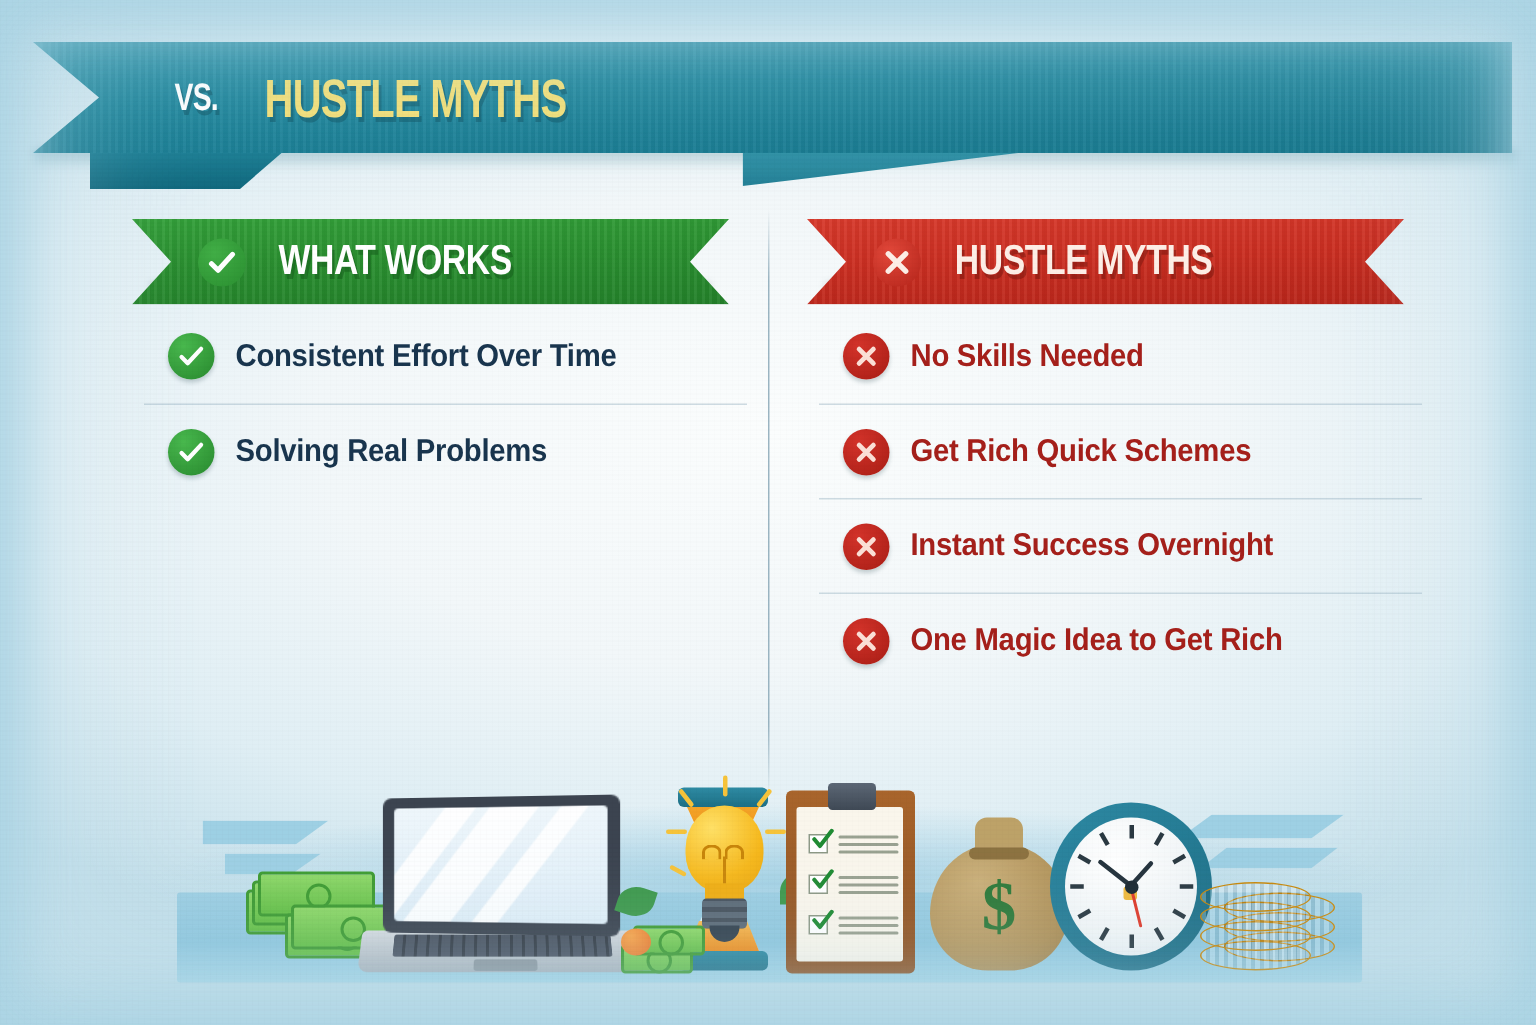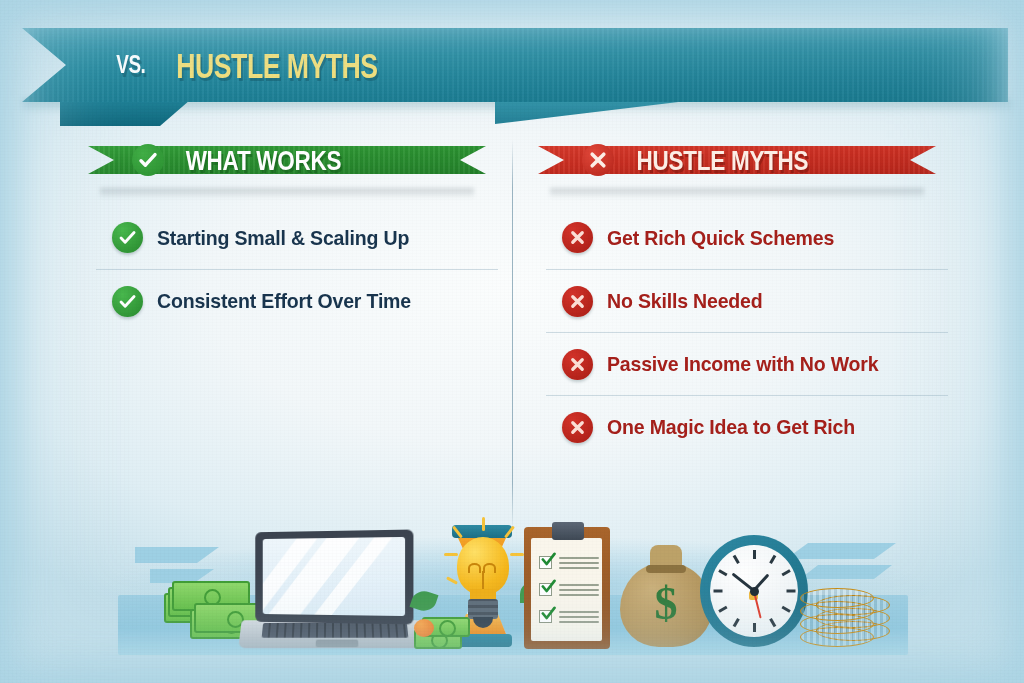--- a/index.html
+++ b/index.html
@@ -87,21 +87,21 @@
   .title-flex{
     position:absolute; left:100px; top:28px; width:860px; height:74px;
     display:flex; align-items:center; justify-content:flex-start;
   }
   .blk-left{ width:420px; }
   .blk-left .t-l1{ text-align:right; display:block; margin-left:18px; }
   .blk-left .t-l2{ text-align:center; display:block; }
 
   
   .hdr{
-    position:absolute; height:28px; z-index:7;
+    position:absolute; height:57px; z-index:7;
     display:flex; align-items:center;
   }
   .hdr .bg{
     position:absolute; inset:0;
     clip-path:polygon(0 0, 100% 0, calc(100% - 26px) 50%, 100% 100%, 0 100%, 26px 50%);
     -webkit-clip-path:polygon(0 0, 100% 0, calc(100% - 26px) 50%, 100% 100%, 0 100%, 26px 50%);
   }
   .hdr .bg:after{
     content:""; position:absolute; inset:0;
     background:repeating-linear-gradient(90deg, rgba(255,255,255,.05) 0 2px, rgba(0,0,0,.04) 2px 5px);
@@ -414,56 +414,56 @@
     <span class="hdr-label">HUSTLE MYTHS</span>
   </div>
 
   <div class="col col-left">
     <div class="row">
       <div class="bullet g">
         <svg class="svgicon" width="19" height="19" viewBox="0 0 20 20" aria-hidden="true">
           <path d="M3.2 10.6 L7.5 14.9 L16.9 4.8" fill="none" stroke="#ffffff" stroke-width="3" stroke-linecap="round" stroke-linejoin="round"></path>
         </svg>
       </div>
-      <span class="row-text">Starting Small &amp; Scaling Up</span>
+      <span class="row-text">Consistent Effort Over Time</span>
     </div>
     <div class="row">
       <div class="bullet g">
         <svg class="svgicon" width="19" height="19" viewBox="0 0 20 20" aria-hidden="true">
           <path d="M3.2 10.6 L7.5 14.9 L16.9 4.8" fill="none" stroke="#ffffff" stroke-width="3" stroke-linecap="round" stroke-linejoin="round"></path>
         </svg>
       </div>
-      <span class="row-text">Consistent Effort Over Time</span>
+      <span class="row-text">Solving Real Problems</span>
     </div>
   </div>
 
   <div class="col col-right">
     <div class="row">
       <div class="bullet r">
         <svg class="svgicon" width="19" height="19" viewBox="0 0 20 20" aria-hidden="true">
           <path d="M5 5 L15 15 M15 5 L5 15" fill="none" stroke="#fbdfd6" stroke-width="3.4" stroke-linecap="round"></path>
         </svg>
       </div>
-      <span class="row-text">Get Rich Quick Schemes</span>
+      <span class="row-text">No Skills Needed</span>
     </div>
     <div class="row">
       <div class="bullet r">
         <svg class="svgicon" width="19" height="19" viewBox="0 0 20 20" aria-hidden="true">
           <path d="M5 5 L15 15 M15 5 L5 15" fill="none" stroke="#fbdfd6" stroke-width="3.4" stroke-linecap="round"></path>
         </svg>
       </div>
-      <span class="row-text">No Skills Needed</span>
+      <span class="row-text">Get Rich Quick Schemes</span>
     </div>
     <div class="row">
       <div class="bullet r">
         <svg class="svgicon" width="19" height="19" viewBox="0 0 20 20" aria-hidden="true">
           <path d="M5 5 L15 15 M15 5 L5 15" fill="none" stroke="#fbdfd6" stroke-width="3.4" stroke-linecap="round"></path>
         </svg>
       </div>
-      <span class="row-text">Passive Income with No Work</span>
+      <span class="row-text">Instant Success Overnight</span>
     </div>
     <div class="row">
       <div class="bullet r">
         <svg class="svgicon" width="19" height="19" viewBox="0 0 20 20" aria-hidden="true">
           <path d="M5 5 L15 15 M15 5 L5 15" fill="none" stroke="#fbdfd6" stroke-width="3.4" stroke-linecap="round"></path>
         </svg>
       </div>
       <span class="row-text">One Magic Idea to Get Rich</span>
     </div>
   </div>

